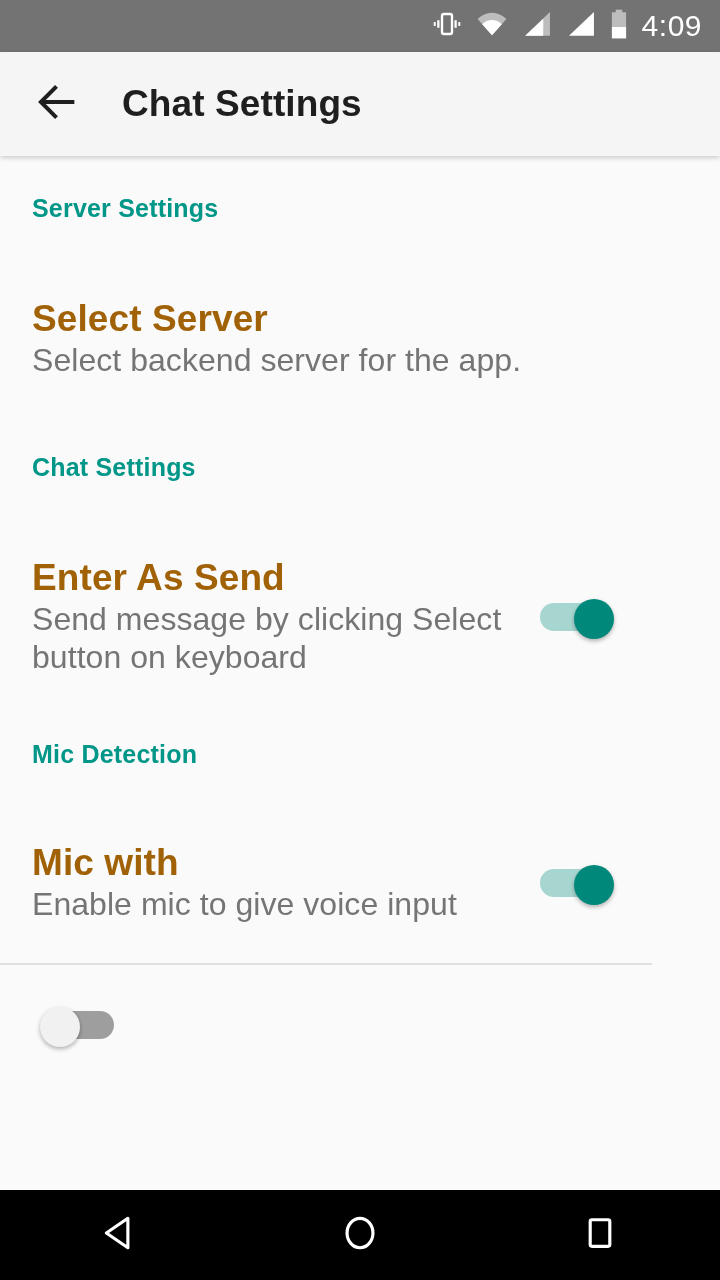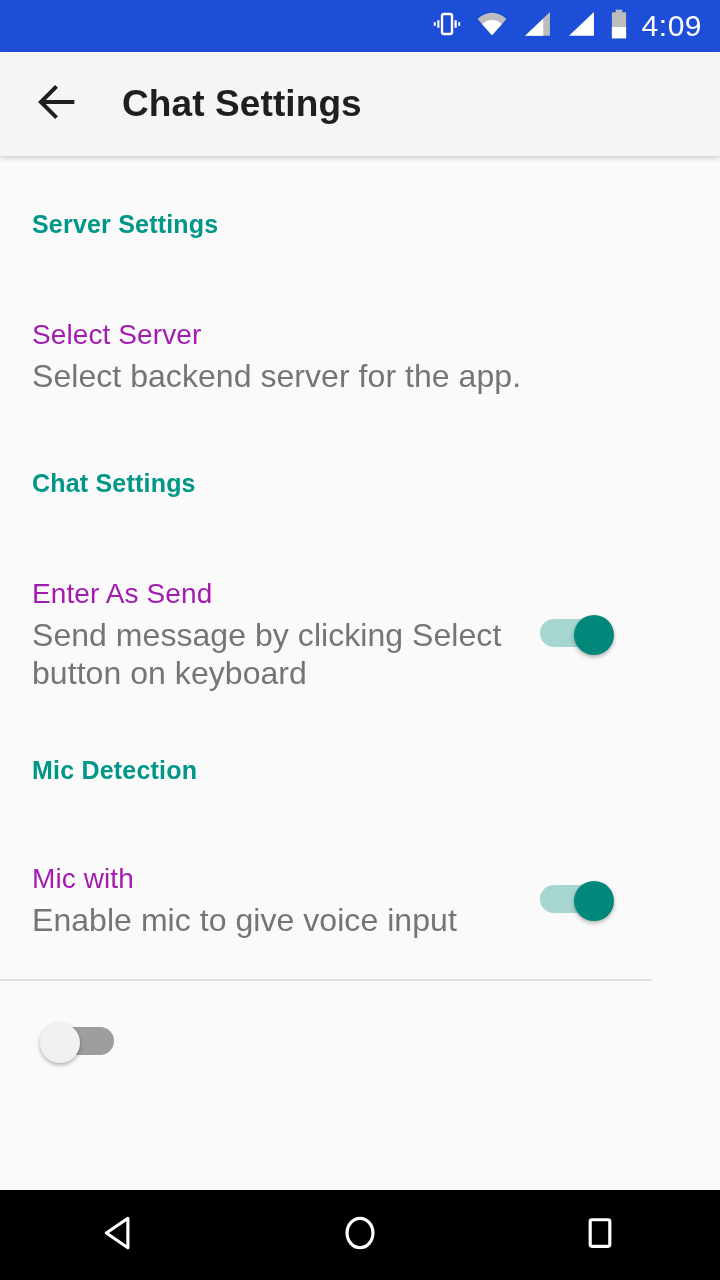--- a/index.html
+++ b/index.html
@@ -7,21 +7,21 @@
     width:720px; height:1280px;
     background:#fafafa;
     font-family:"Liberation Sans", sans-serif;
     overflow:hidden;
   }
   #screen { position:relative; width:720px; height:1280px; background:#fafafa; }
 
   
   .status-bar{
     position:absolute; top:0; left:0; width:720px; height:52px;
-    background:#1d4ed8;
+    background:#737373;
     display:flex; align-items:center; justify-content:flex-end;
     padding-right:18px;
   }
   .status-icons{ display:flex; align-items:center; gap:14px; }
   .status-clock{
     color:#ffffff; font-size:30px; font-weight:400;
     letter-spacing:0.5px; margin-left:14px; line-height:1;
   }
 
   
@@ -37,35 +37,35 @@
     display:flex; align-items:center; justify-content:center;
     cursor:pointer;
   }
   .app-title{
     font-size:37px; font-weight:700; color:#1f1f1f;
     margin-left:34px; letter-spacing:0.1px;
   }
 
   
   .content{
-    position:absolute; top:156px; left:0; width:652px; height:1034px;
+    position:absolute; top:140px; left:0; width:652px; height:1034px;
     background:#fafafa; overflow:hidden;
   }
   .section-header{
     color:#009688; font-size:25px; font-weight:700;
     padding:0 0 0 32px; letter-spacing:0.2px;
   }
   .pref-row{
     display:flex; align-items:flex-start;
     padding:0 30px 0 32px;
     position:relative;
   }
   .pref-text{ flex:1; min-width:0; }
   .pref-title{
-    font-size:28px; color:#a21caf; font-weight:400;
+    font-size:37px; color:#a16207; font-weight:700;
     line-height:40px; letter-spacing:0.1px;
   }
   .pref-summary{
     font-size:32px; color:#757575; font-weight:400;
     line-height:38px; letter-spacing:0.05px; margin-top:2px;
   }
   .divider{ height:2px; background:#e0e0e0; width:100%; }
 
   
   .switch-wrap{

